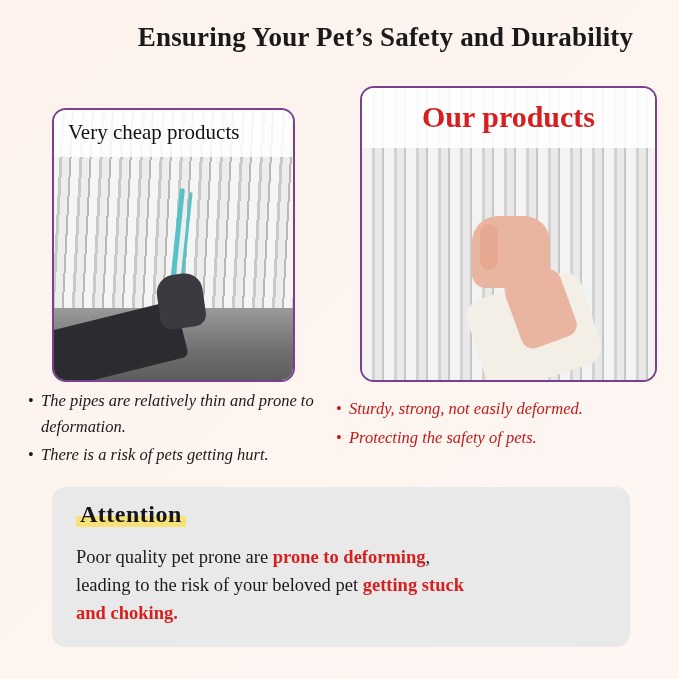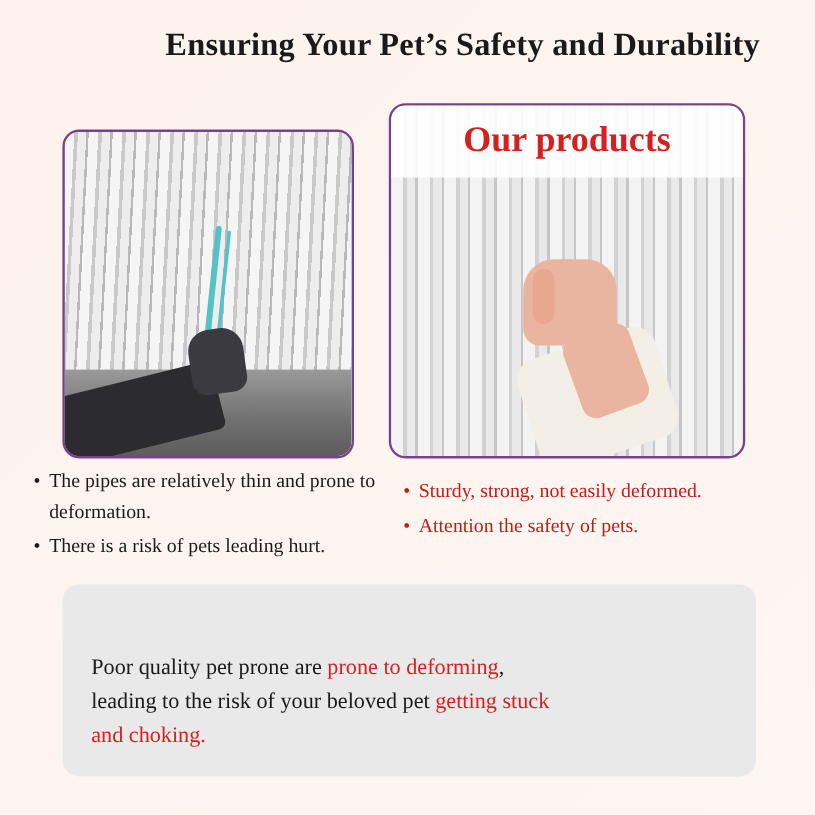--- a/index.html
+++ b/index.html
@@ -44,21 +44,21 @@
     background: #dedede;
   }
   .panel.left {
     left: 52px;
     top: 108px;
     width: 239px;
     height: 270px;
     border: 2px solid #7b3f8f;
   }
   .panel.right {
-    left: 324px;
+    left: 360px;
     top: 86px;
     width: 293px;
     height: 292px;
     border: 2px solid #7b3f8f;
   }
 
   
   .bars {
     position: absolute;
     inset: 0;
@@ -209,20 +209,21 @@
   .bullets .li {
     display: flex;
     margin-bottom: 3px;
   }
   .bullets .dot {
     width: 13px;
     flex: 0 0 13px;
   }
   .bullets .txt {
     flex: 1;
+    font-style: italic;
   }
 
   
   .attention {
     position: absolute;
     left: 52px;
     top: 487px;
     width: 578px;
     height: 160px;
     background: #e9e9e9;
@@ -257,67 +258,73 @@
     left: 24px;
     top: 56px;
     width: 402px;
     font-family: "Liberation Serif", serif;
     font-size: 18.5px;
     line-height: 1.52;
     color: #1a1a1a;
   }
   .att-body .red {
     color: #d81f1f;
+    font-weight: bold;
   }
 </style>
 </head>
 <body>
 
 <div class="page">
 
   <div class="headline">Ensuring Your Pet’s Safety and Durability</div>
 
   <div class="panel left">
     <div class="bars"></div>
     <div class="bend"></div>
     <div class="floor"></div>
     <div class="arm"></div>
     <div class="glove"></div>
+    <div class="panel-label label-left">Very cheap products</div>
   </div>
 
   <div class="panel right">
     <div class="bars"></div>
     <div class="sleeve"></div>
     <div class="forearm"></div>
     <div class="hand"></div>
     <div class="panel-label label-right">Our products</div>
   </div>
 
   <div class="bullets left">
     <div class="li">
       <span class="dot">•</span>
       <span class="txt">The pipes are relatively thin and prone to deformation.</span>
     </div>
     <div class="li">
       <span class="dot">•</span>
-      <span class="txt">There is a risk of pets leading hurt.</span>
+      <span class="txt">There is a risk of pets getting hurt.</span>
     </div>
   </div>
 
   <div class="bullets right">
     <div class="li">
       <span class="dot">•</span>
       <span class="txt">Sturdy, strong, not easily deformed.</span>
     </div>
     <div class="li">
       <span class="dot">•</span>
-      <span class="txt">Attention the safety of pets.</span>
+      <span class="txt">Protecting the safety of pets.</span>
     </div>
   </div>
 
   <div class="attention">
+    <div class="att-title-wrap">
+      <span class="att-hl"></span>
+      <span class="att-title">Attention</span>
+    </div>
     <div class="att-body">
       <span>Poor quality pet prone are </span><span class="red">prone to deforming</span><span>, leading to the risk of your beloved pet </span><span class="red">getting stuck and choking.</span>
     </div>
 
   </div>
 
 </div>
 
 </body></html>

